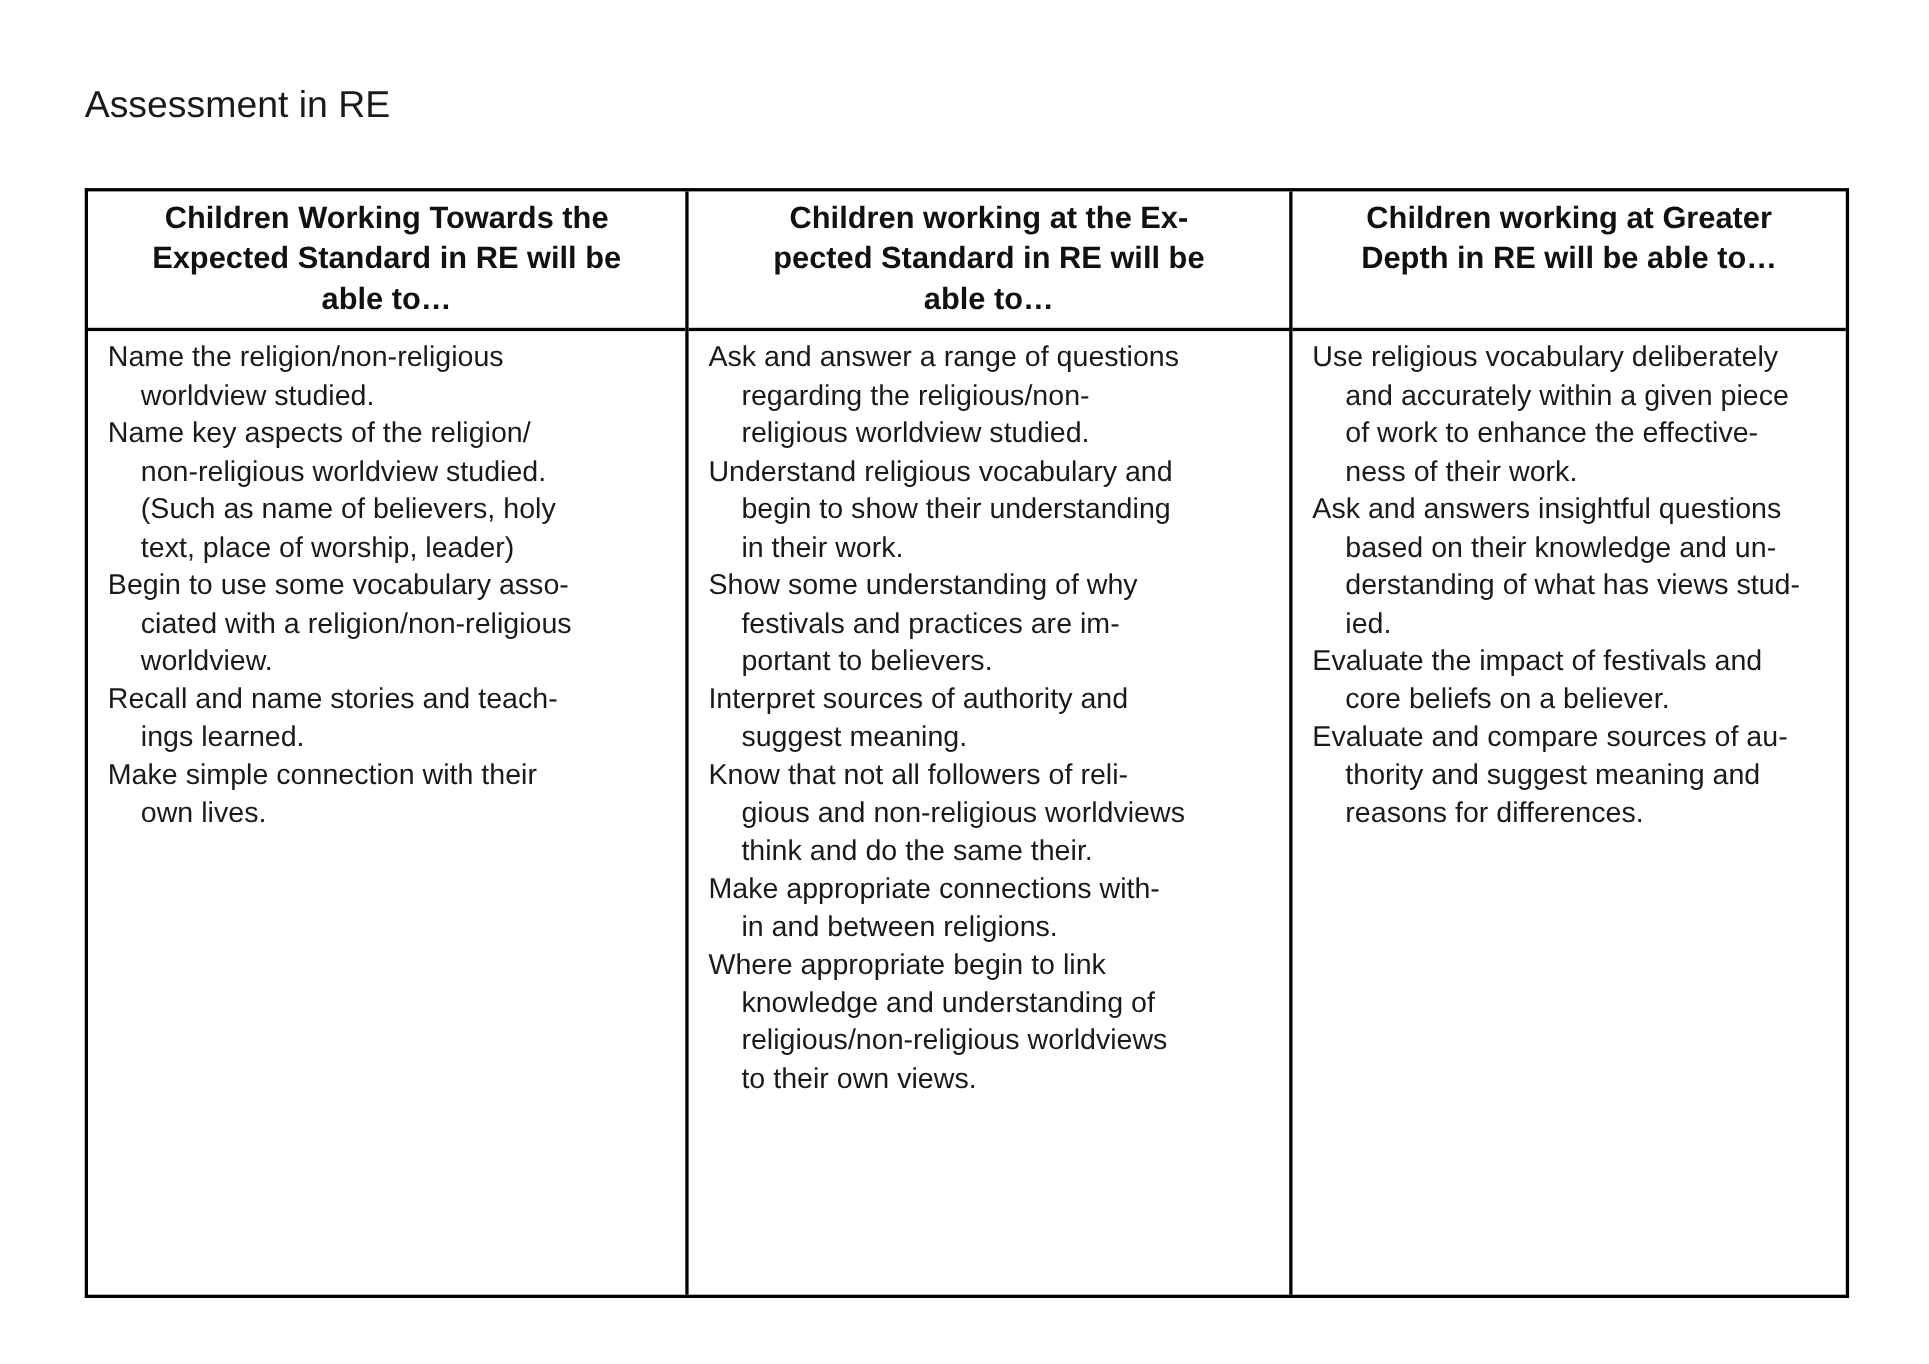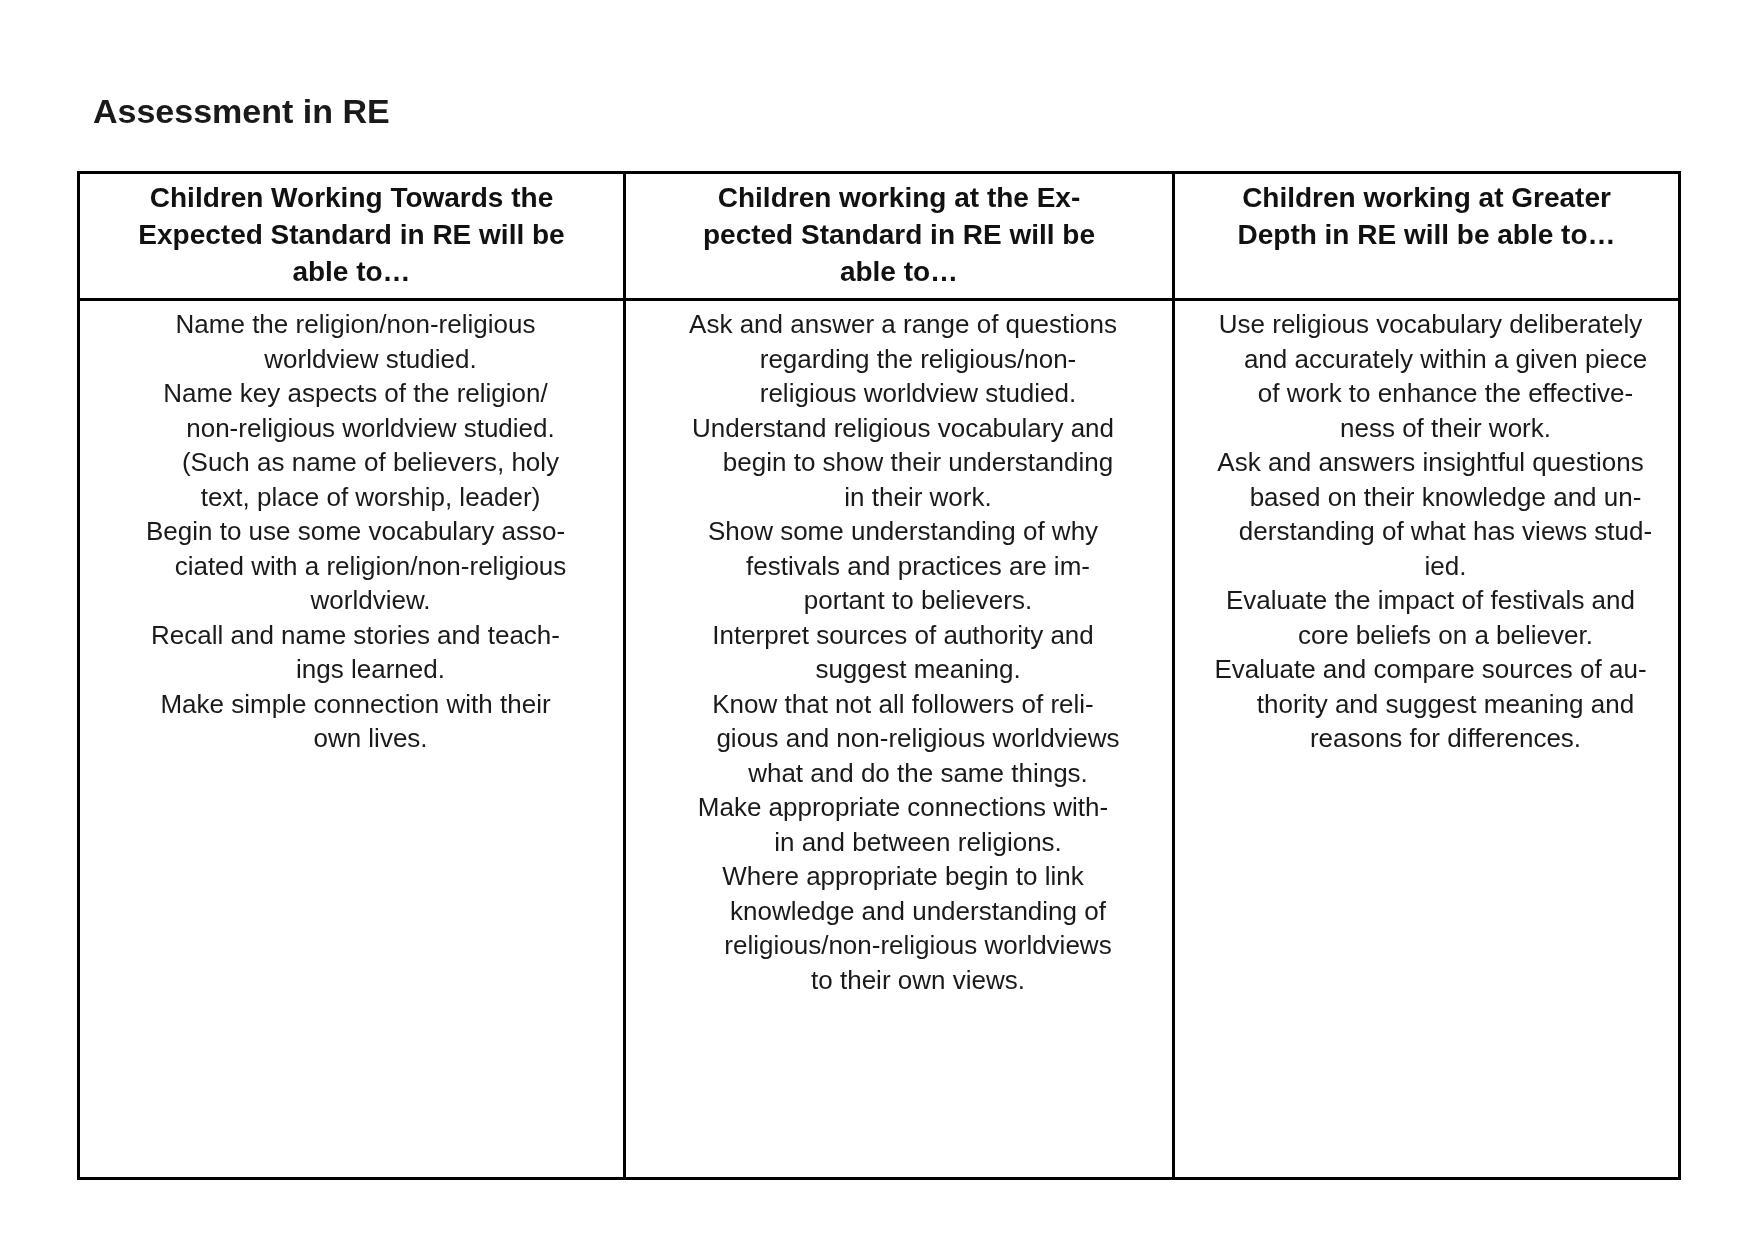--- a/index.html
+++ b/index.html
@@ -13,23 +13,23 @@
     position: relative;
     width: 1754px;
     height: 1240px;
     background: #ffffff;
     overflow: hidden;
   }
   .page-title {
     position: absolute;
     left: 77px;
     top: 76px;
-    margin: 16px;
+    margin: 0;
     font-size: 34px;
-    font-weight: 700;
+    font-weight: 400;
     color: #1a1a1a;
   }
   .assessment-table {
     position: absolute;
     left: 77px;
     top: 171px;
     width: 1604px;
     height: 1009px;
     border: 3px solid #000000;
     box-sizing: border-box;
@@ -61,21 +61,20 @@
   .col-body {
     padding: 6px 10px 6px 18px;
     font-size: 26px;
     line-height: 34.5px;
     color: #1a1a1a;
   }
   .cell-item {
     padding-left: 30px;
     text-indent: -30px;
     white-space: pre-line;
-    text-align: center;
   }
 </style>
 </head>
 <body>
 
 <div class="page">
 
   <h1 class="page-title">Assessment in RE</h1>
 
   <div class="assessment-table">
@@ -112,21 +111,21 @@
           <div class="cell-item">Understand religious vocabulary and
 begin to show their understanding
 in their work.</div>
           <div class="cell-item">Show some understanding of why
 festivals and practices are im-
 portant to believers.</div>
           <div class="cell-item">Interpret sources of authority and
 suggest meaning.</div>
           <div class="cell-item">Know that not all followers of reli-
 gious and non-religious worldviews
-what and do the same things.</div>
+think and do the same their.</div>
           <div class="cell-item">Make appropriate connections with-
 in and between religions.</div>
           <div class="cell-item">Where appropriate begin to link
 knowledge and understanding of
 religious/non-religious worldviews
 to their own views.</div>
         </div>
     </div>
 
     <div class="col col-3">

